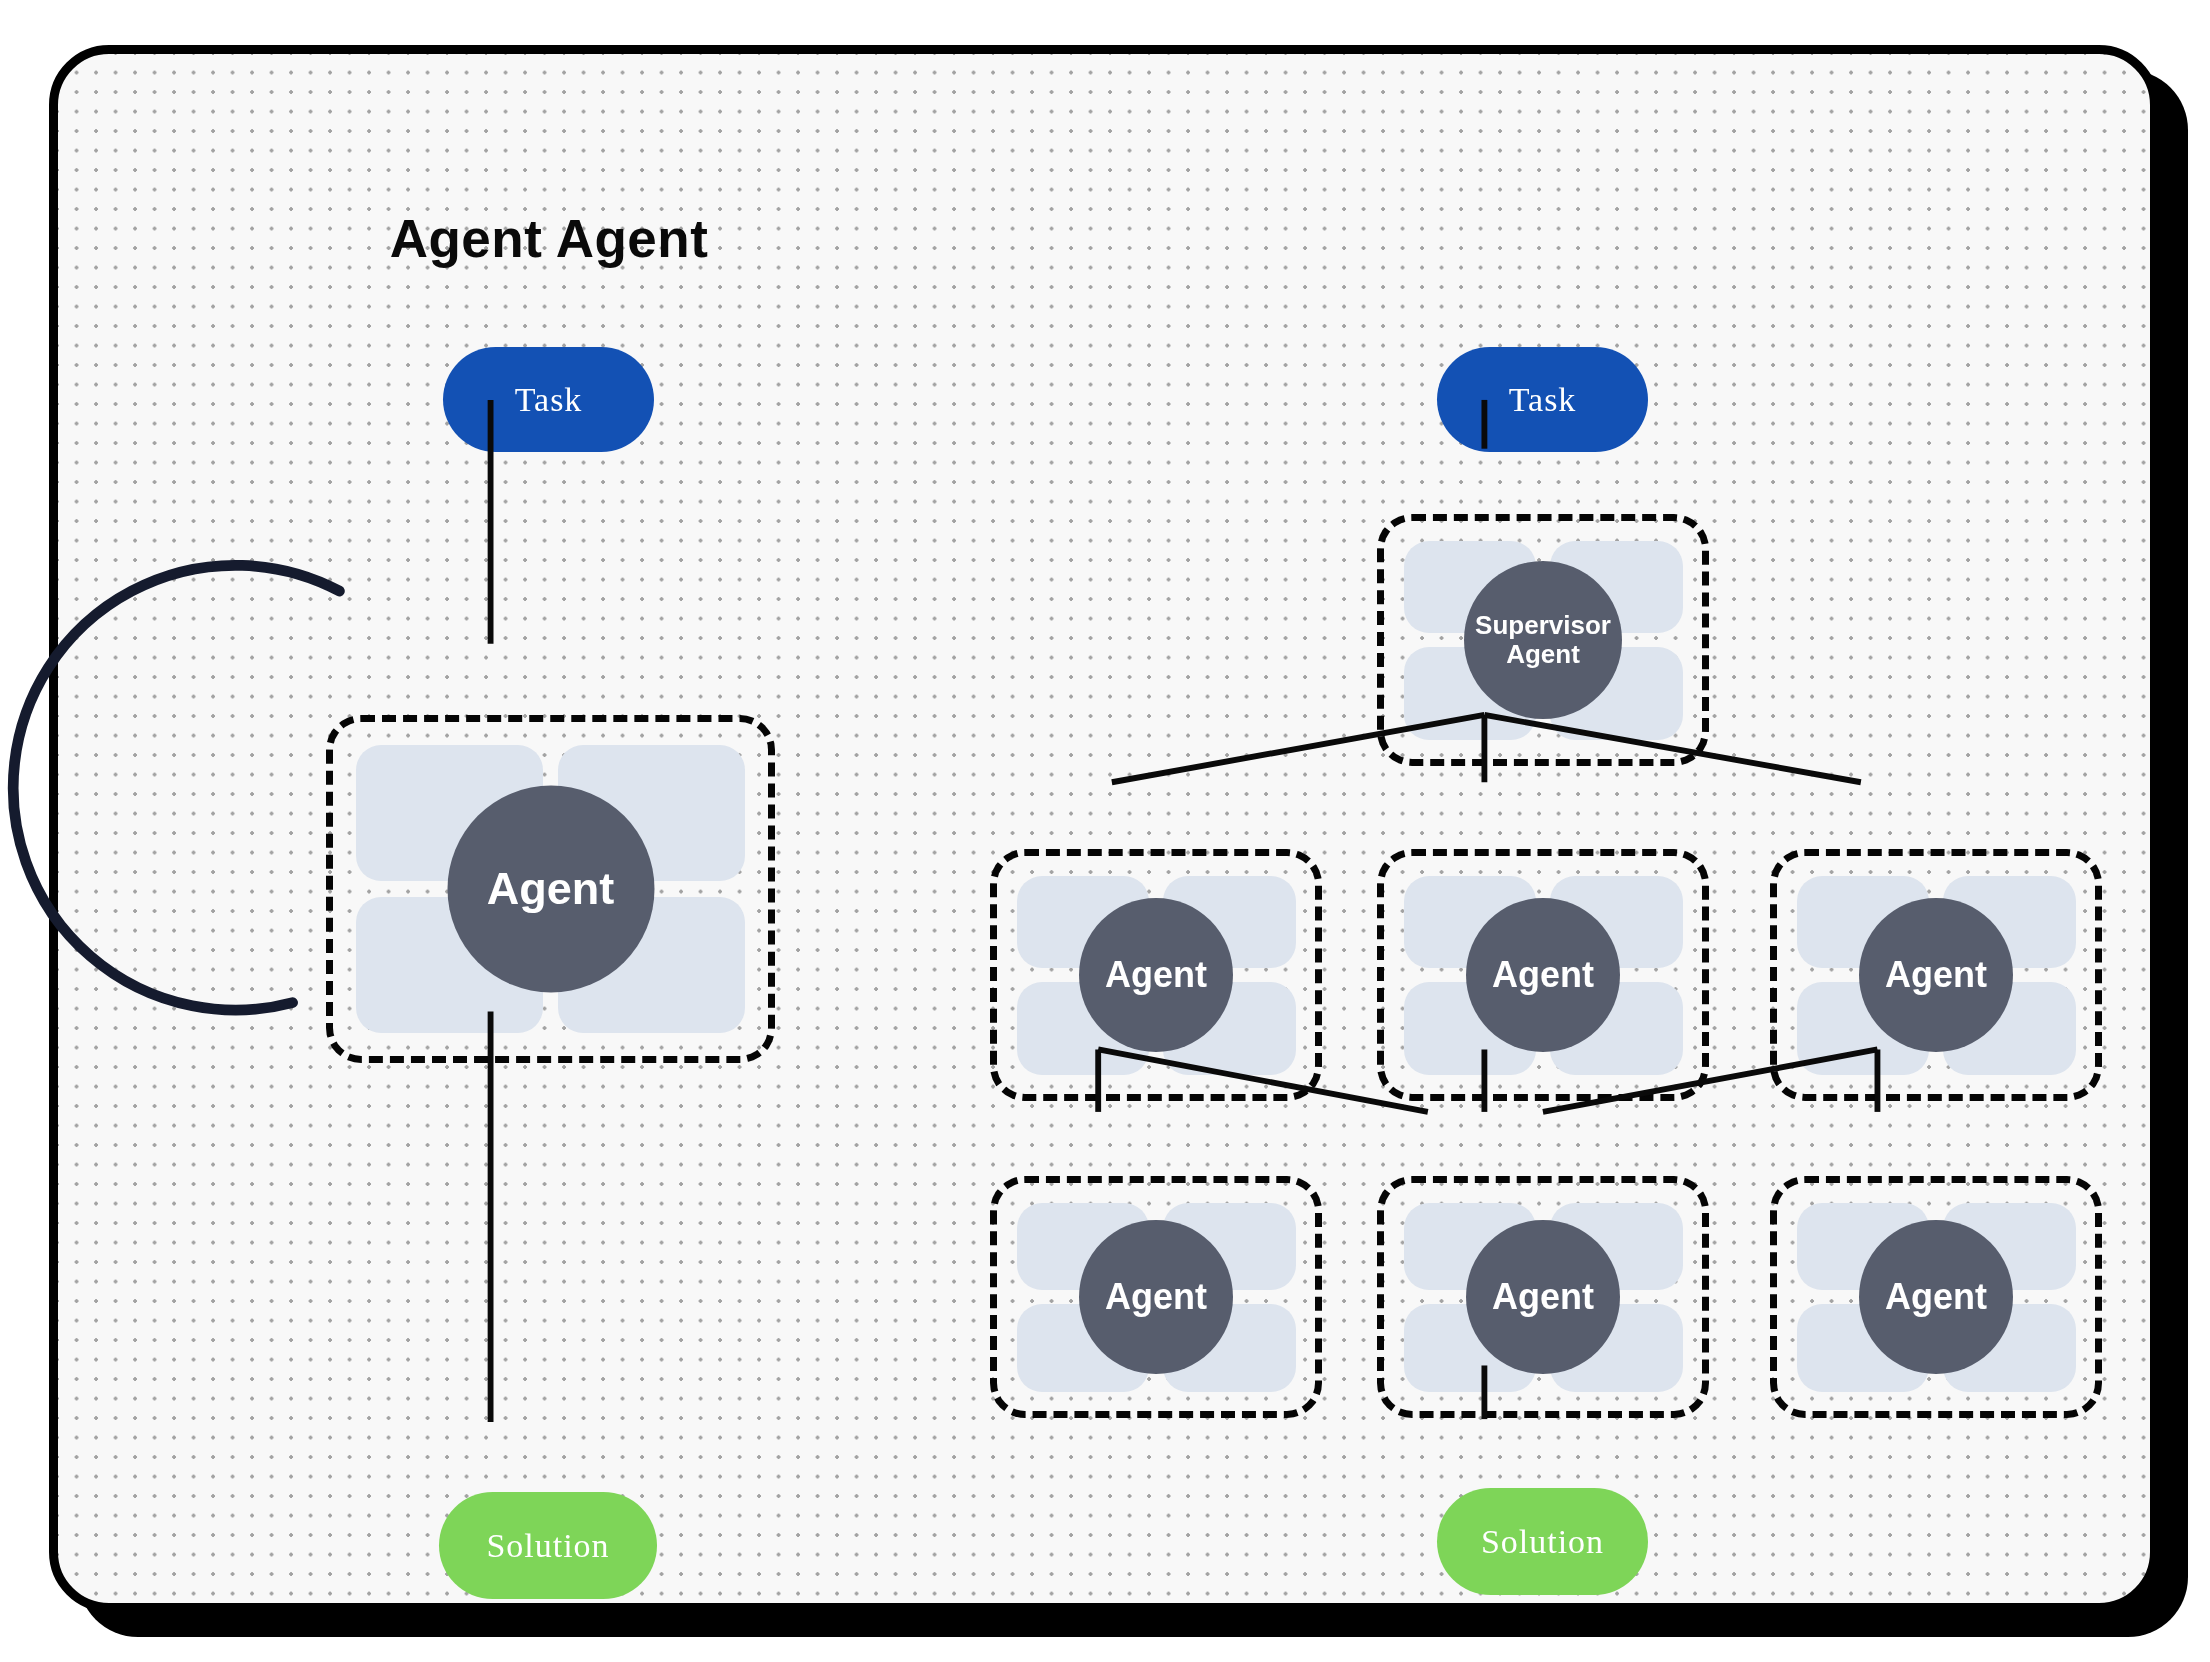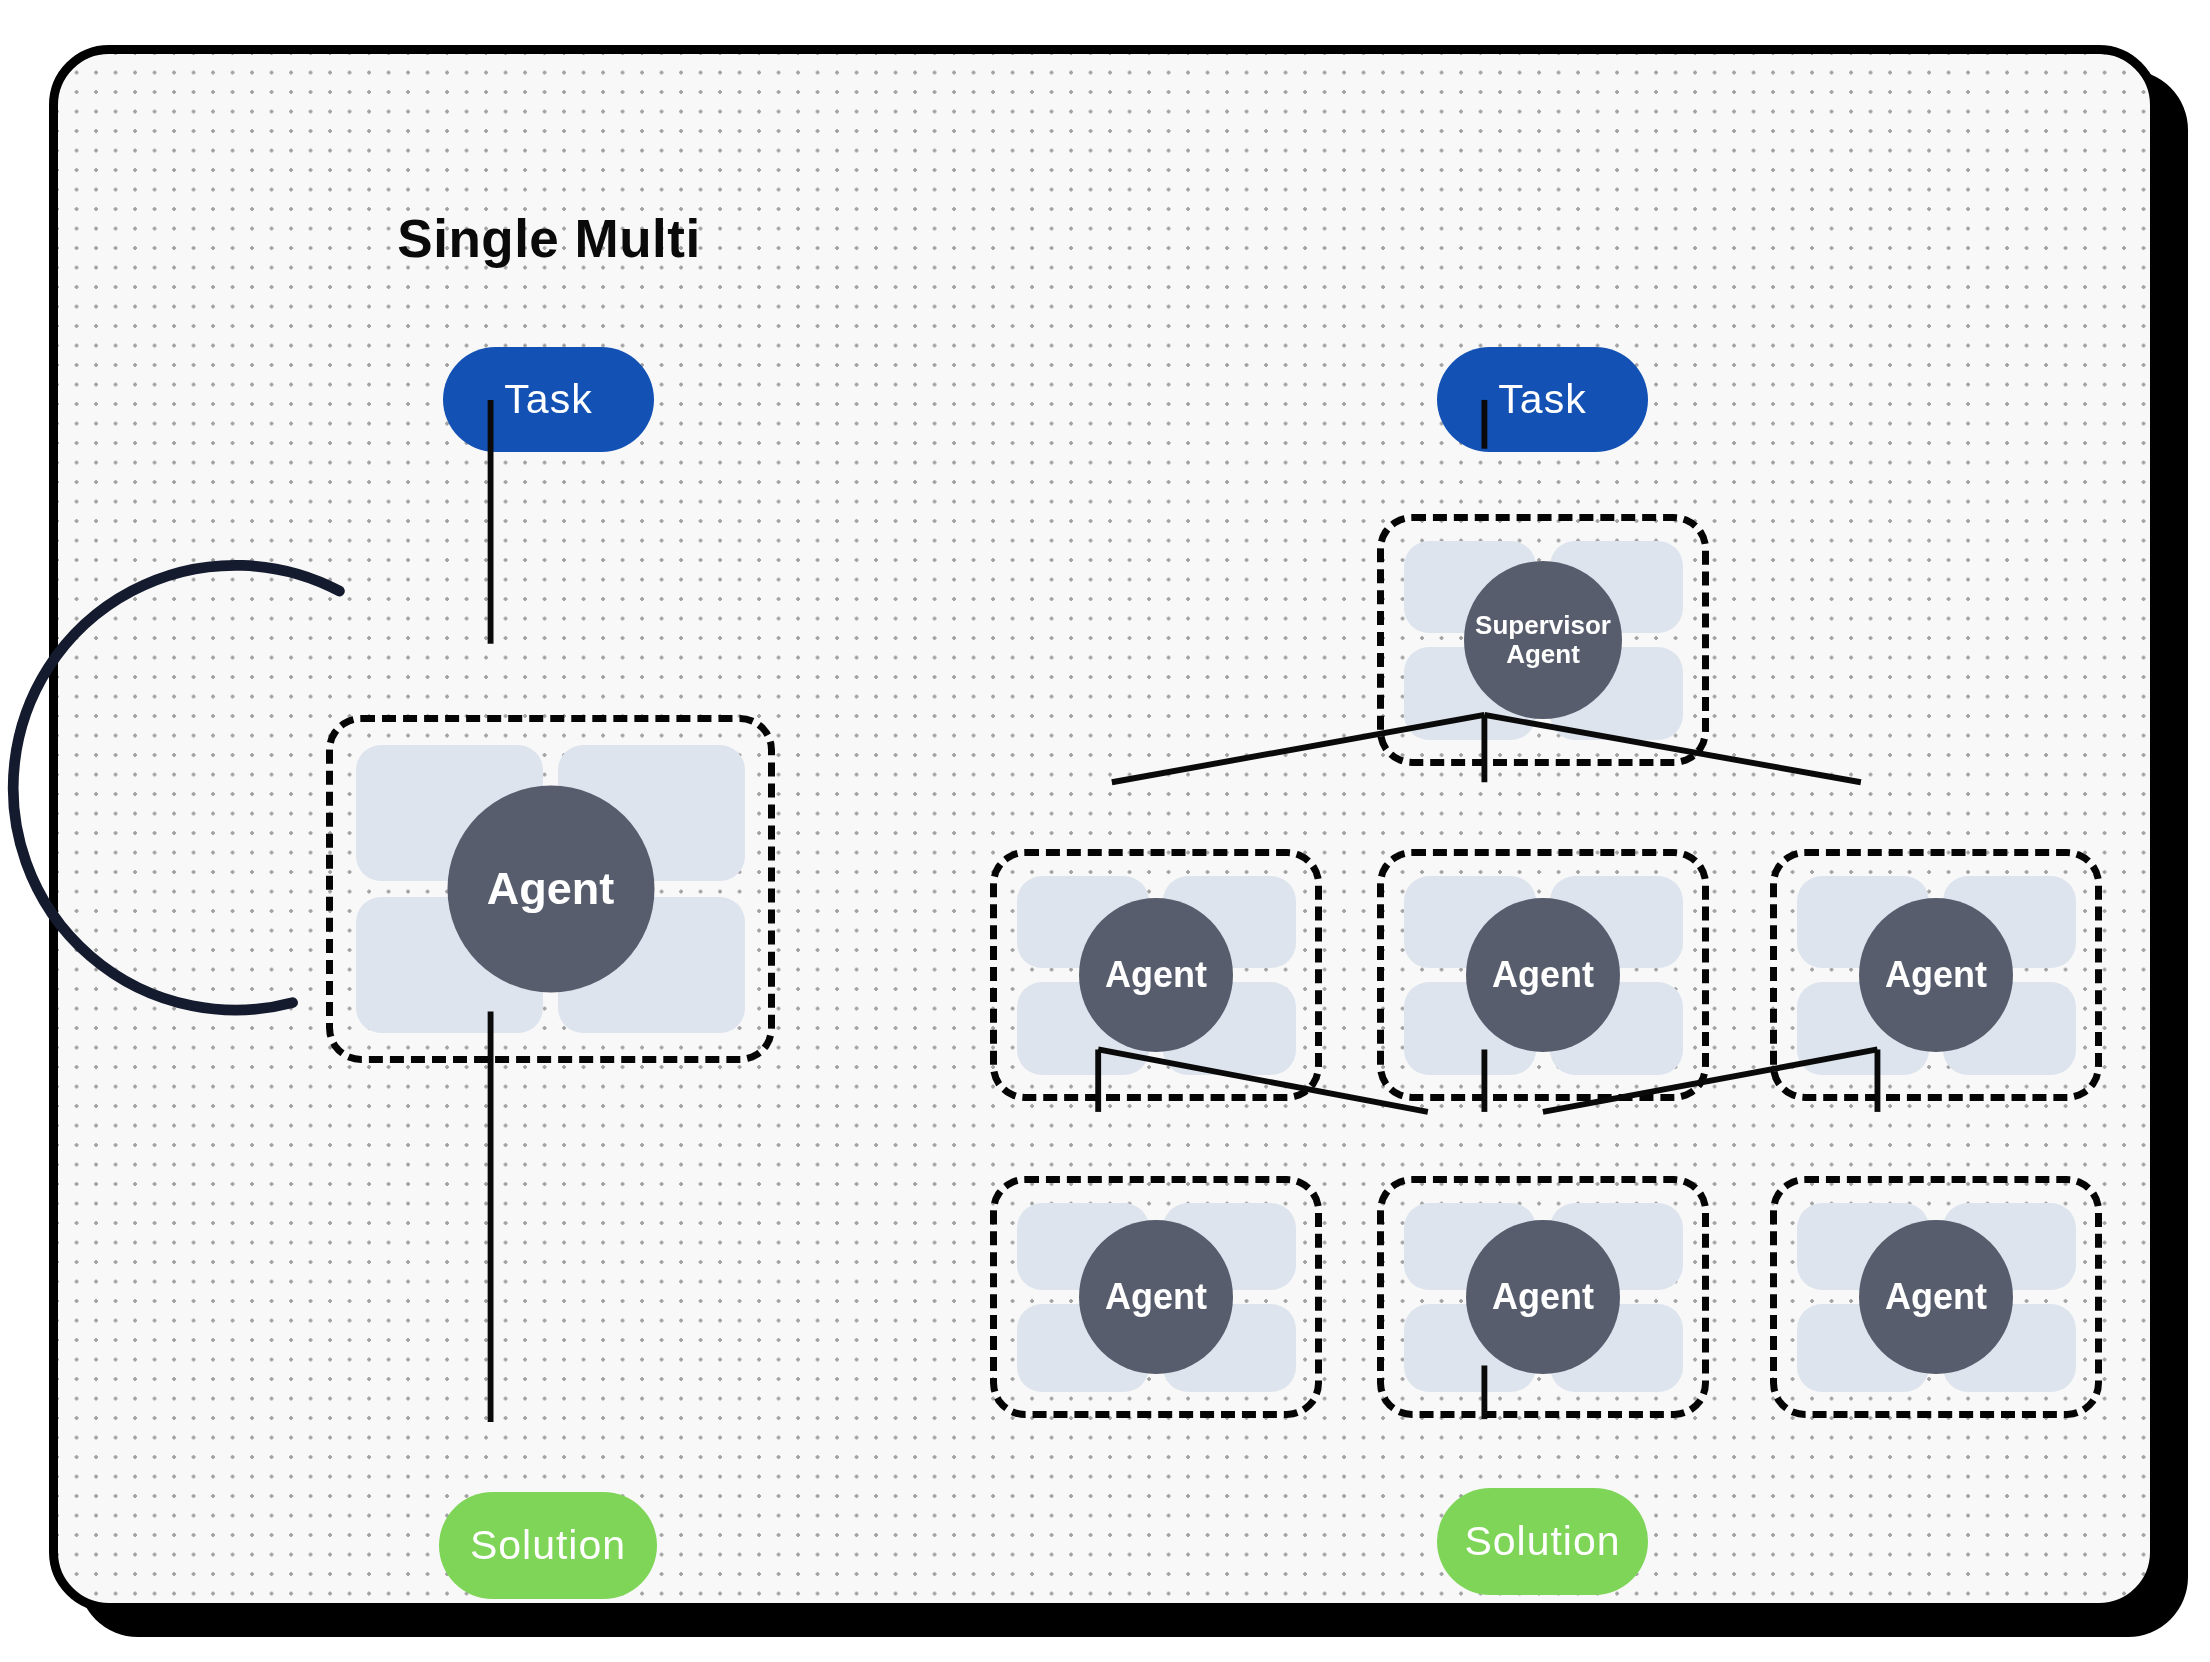--- a/index.html
+++ b/index.html
@@ -27,24 +27,25 @@
     font-size:53px;
     font-weight:bold;
     color:#0a0a0a;
     letter-spacing:0.5px;
     white-space:nowrap;
   }
   .pill{
     position:absolute;
     display:flex;align-items:center;justify-content:center;
     color:#fff;
-    font-size:41px;
+    font-size:34px;
     letter-spacing:1px;
     border-radius:55px;
     box-sizing:border-box;
+    font-family:Liberation Serif, serif;
   }
   .pill.blue{background:var(--task_blue,#1351b4);}
   .pill.green{background:var(--solution_green,#7ed558);}
   .abox{
     position:absolute;
     box-sizing:border-box;
     border:7.8px dashed #050505;
     border-radius:35px;
     display:grid;
     grid-template-rows:1fr 1fr;
@@ -77,21 +78,21 @@
   svg.overlay path{fill:none;}
   .straight{stroke:var(--arrow_black,#0a0a0a);stroke-width:6;}
   .loop{stroke:var(--loop_navy,#151b2e);stroke-width:11;stroke-linecap:round;}
 </style>
 </head>
 <body>
 
 <div id="canvas">
   <div class="card">
 
-    <div class="title" style="left:491px;top:154px;">Single Multi</div>
+    <div class="title" style="left:491px;top:154px;">Agent Agent</div>
 
     <div class="pill blue" style="left:385px;top:293px;width:211px;height:105px;">Task</div>
 
     <div class="abox large" style="left:268px;top:661px;width:449px;height:348px;">
       <div class="mod"></div>
       <div class="mod"></div>
       <div class="mod"></div>
       <div class="mod"></div>
       <div class="acircle" style="width:207px;height:207px;font-size:45px;">
         <span>Agent</span>

